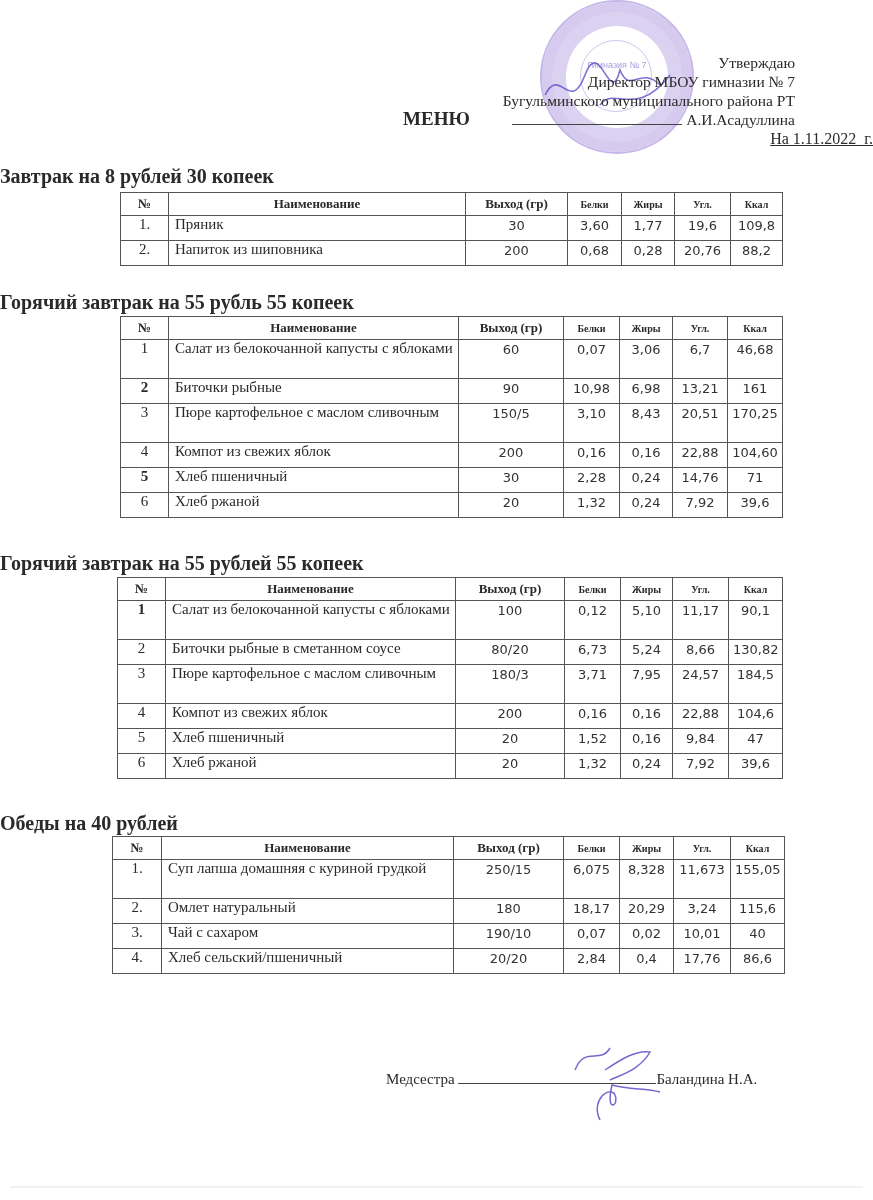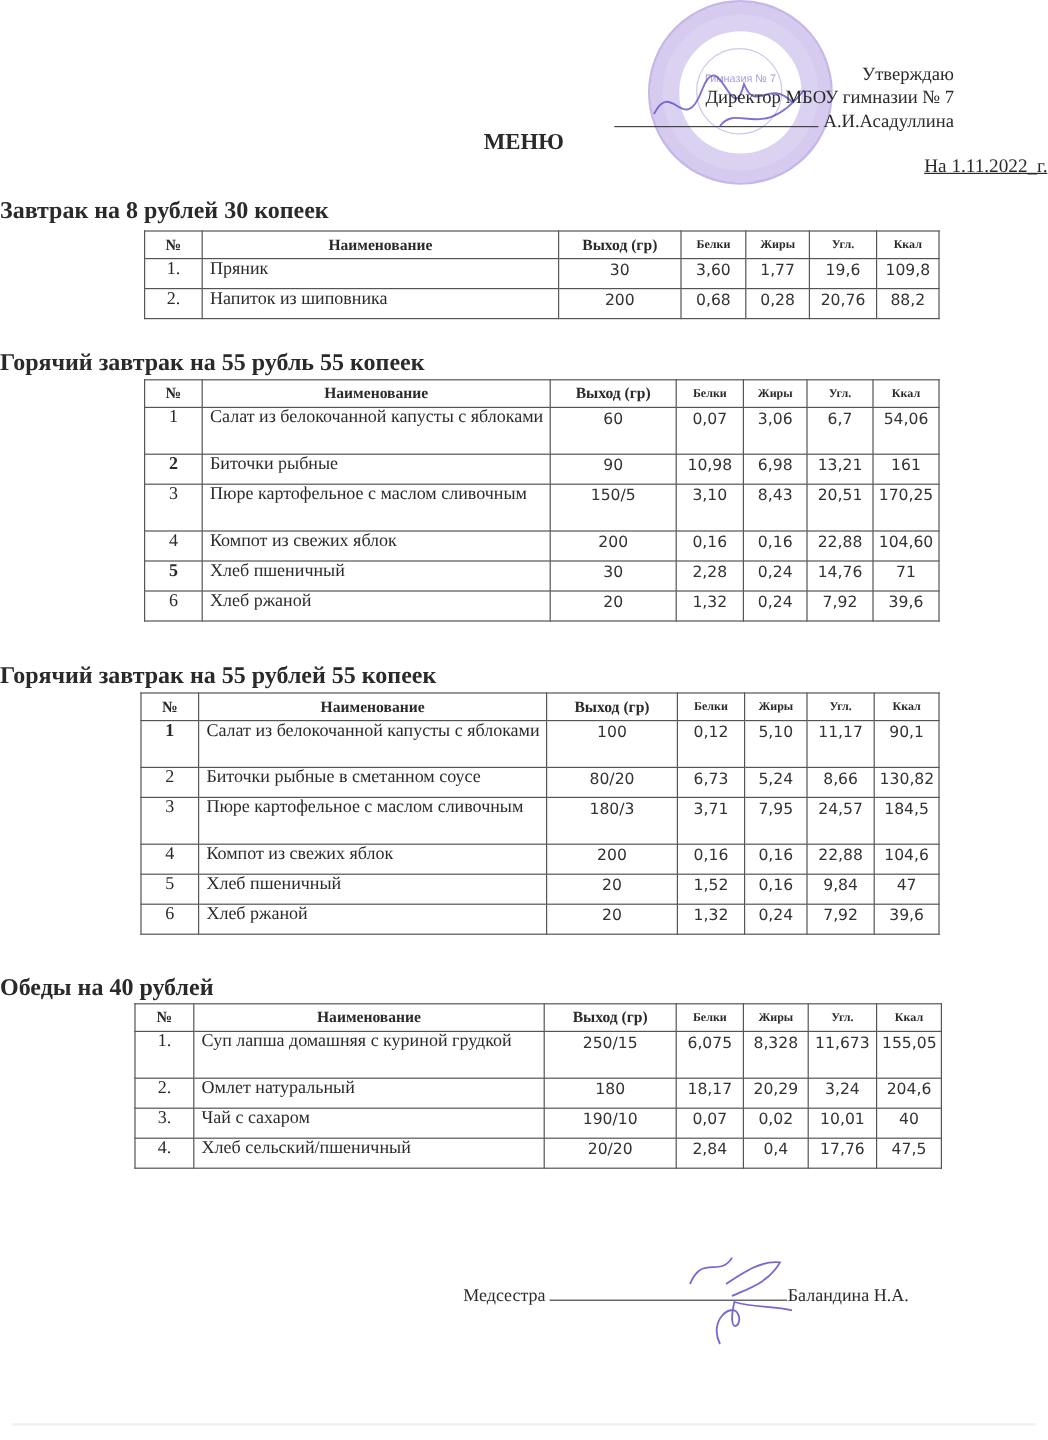--- a/index.html
+++ b/index.html
@@ -35,20 +35,21 @@
   <div class="inner"></div>
   <div class="center-txt">Гимназия № 7</div>
 </div>
 <svg class="scribble" style="left:540px;top:55px" width="140" height="70">
   <path d="M5 40 C20 10, 30 60, 45 20 S70 55, 80 15 C90 40, 100 10, 120 30 M60 50 C75 30, 95 65, 130 20" stroke="#5a4fc8" stroke-width="1.6" fill="none" opacity="0.8"></path>
 </svg>
 
 <div class="approve">
   <div>Утверждаю</div>
   <div>Директор МБОУ гимназии № 7</div>
+  <div>Бугульминского муниципального района РТ</div>
   <div><span class="sign-line"></span><span>А.И.Асадуллина</span></div>
 </div>
 
 <div class="title">МЕНЮ</div>
 <div class="date"><span>На 1.11.2022_г.</span></div>
 
 <div class="section-title" style="top:165px">Завтрак на 8 рублей 30 копеек</div>
 <table class="menu" style="top:192px">
   <colgroup>
       <col style="width:48px">
@@ -115,21 +116,21 @@
   </tr>
     </thead>
   <tbody>
     <tr class="row tall">
       <td class="num">1</td>
       <td class="name">Салат из белокочанной капусты с яблоками</td>
       <td class="val">60</td>
       <td class="val">0,07</td>
       <td class="val">3,06</td>
       <td class="val">6,7</td>
-      <td class="val">54,06</td>
+      <td class="val">46,68</td>
     </tr>
     <tr class="row">
       <td class="num bold">2</td>
       <td class="name">Биточки рыбные</td>
       <td class="val">90</td>
       <td class="val">10,98</td>
       <td class="val">6,98</td>
       <td class="val">13,21</td>
       <td class="val">161</td>
     </tr>
@@ -284,39 +285,39 @@
       <td class="val">11,673</td>
       <td class="val">155,05</td>
     </tr>
     <tr class="row">
       <td class="num">2.</td>
       <td class="name">Омлет натуральный</td>
       <td class="val">180</td>
       <td class="val">18,17</td>
       <td class="val">20,29</td>
       <td class="val">3,24</td>
-      <td class="val">204,6</td>
+      <td class="val">115,6</td>
     </tr>
     <tr class="row">
       <td class="num">3.</td>
       <td class="name">Чай с сахаром</td>
       <td class="val">190/10</td>
       <td class="val">0,07</td>
       <td class="val">0,02</td>
       <td class="val">10,01</td>
       <td class="val">40</td>
     </tr>
     <tr class="row">
       <td class="num">4.</td>
       <td class="name">Хлеб сельский/пшеничный</td>
       <td class="val">20/20</td>
       <td class="val">2,84</td>
       <td class="val">0,4</td>
       <td class="val">17,76</td>
-      <td class="val">47,5</td>
+      <td class="val">86,6</td>
     </tr>
   </tbody>
 </table>
 
 <svg class="scribble" style="left:560px;top:1040px" width="110" height="85">
   <path d="M15 30 C25 5, 40 25, 50 8 M45 30 C60 20, 75 10, 90 12 C80 30, 60 35, 50 40 M40 80 C30 60, 50 45, 55 55 C60 65, 45 75, 52 45 C70 50, 85 48, 100 52" stroke="#5a4fc8" stroke-width="1.5" fill="none" opacity="0.85"></path>
 </svg>
 <div class="footer">
   <div style="padding-left:8px">
     <span>Медсестра</span>

